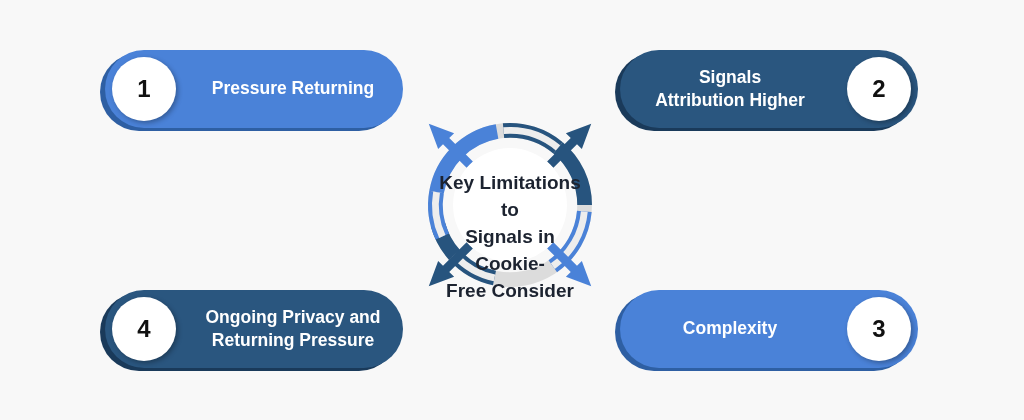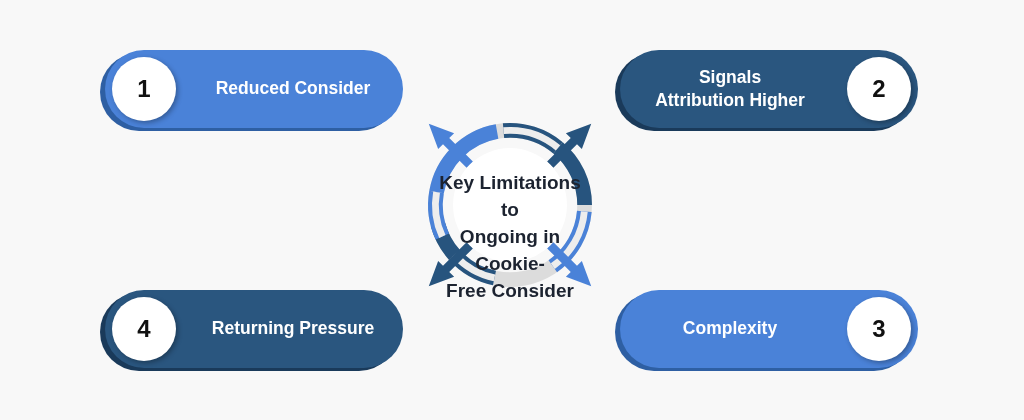--- a/index.html
+++ b/index.html
@@ -48,21 +48,21 @@
 </head>
 <body>
 
 <div class="canvas">
 
   <div class="pill light pill-1">
     <div class="badge">
       <span>1</span>
     </div>
     <div class="pill-label">
-      <span class="ln">Reduced Consider</span>
+      <span class="ln">Pressure Returning</span>
     </div>
   </div>
 
   <div class="pill dark rev pill-2">
     <div class="badge">
       <span>2</span>
     </div>
     <div class="pill-label">
       <span class="ln">Signals</span>
       <span class="ln">Attribution Higher</span>
@@ -76,20 +76,21 @@
     <div class="pill-label">
       <span class="ln">Complexity</span>
     </div>
   </div>
 
   <div class="pill dark pill-4">
     <div class="badge">
       <span>4</span>
     </div>
     <div class="pill-label">
+      <span class="ln">Ongoing Privacy and</span>
       <span class="ln">Returning Pressure</span>
     </div>
   </div>
 
   <svg class="hub-svg" viewBox="0 0 220 220">
 
     <circle cx="110" cy="110" r="76" fill="none" stroke="#dcdcdc" stroke-width="15"></circle>
 
     <path d="M35.2,96.8 A76,76 0 0 1 96.8,35.2" fill="none" stroke="#4a82d8" stroke-width="15"></path>
     <path d="M158.9,51.8 A76,76 0 0 1 186,110" fill="none" stroke="#27547e" stroke-width="15"></path>
@@ -118,17 +119,17 @@
     </g>
     <g transform="translate(110,110) rotate(45)">
       <polygon points="58,-4.5 92,-4.5 92,-11.5 117,0 92,11.5 92,4.5 58,4.5" fill="#4a82d8"></polygon>
     </g>
 
     <circle cx="110" cy="110" r="58" fill="#ffffff"></circle>
   </svg>
 
   <div class="hub-title">
     <span class="ln">Key Limitations to</span>
-    <span class="ln">Ongoing in Cookie-</span>
+    <span class="ln">Signals in Cookie-</span>
     <span class="ln">Free Consider</span>
   </div>
 
 </div>
 
 </body></html>

